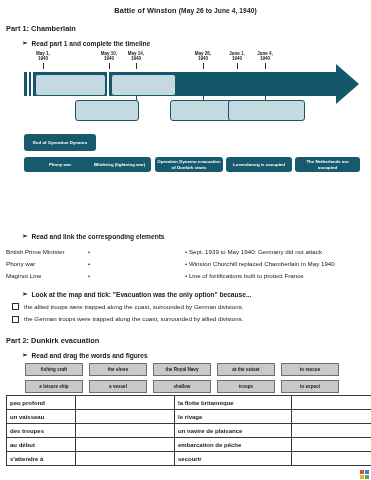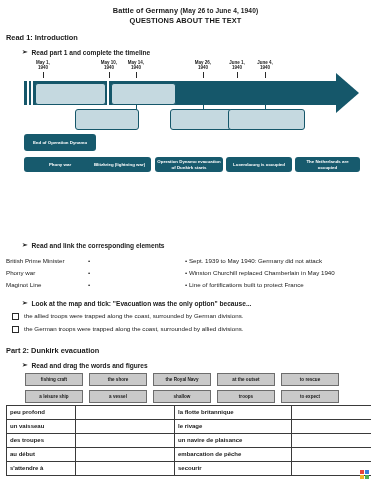--- a/index.html
+++ b/index.html
@@ -107,26 +107,25 @@
   }
   .wm-logo i{display:block;}
   .wm-text{font-weight:bold;font-size:11px;letter-spacing:-.4px;color:#222;}
 </style>
 </head>
 <body>
 
 <div class="page">
 
   <div class="doc-title">
-    <span>Battle of Germany</span>
+    <span>Battle of Winston</span>
     <span class="sub">(May 26 to June 4, 1940)</span>
-    <div>QUESTIONS ABOUT THE TEXT</div>
-  </div>
-
-  <div class="part-head">Read 1: Introduction</div>
+  </div>
+
+  <div class="part-head">Part 1: Chamberlain</div>
 
   <div class="bullet-line">
     <span class="arrow-g">➢</span>
     <span>Read part 1 and complete the timeline</span>
   </div>
 
   <div class="timeline">
 
     <div class="tl-dates">
       <div class="tl-date" style="left:43px;top:1px;">

